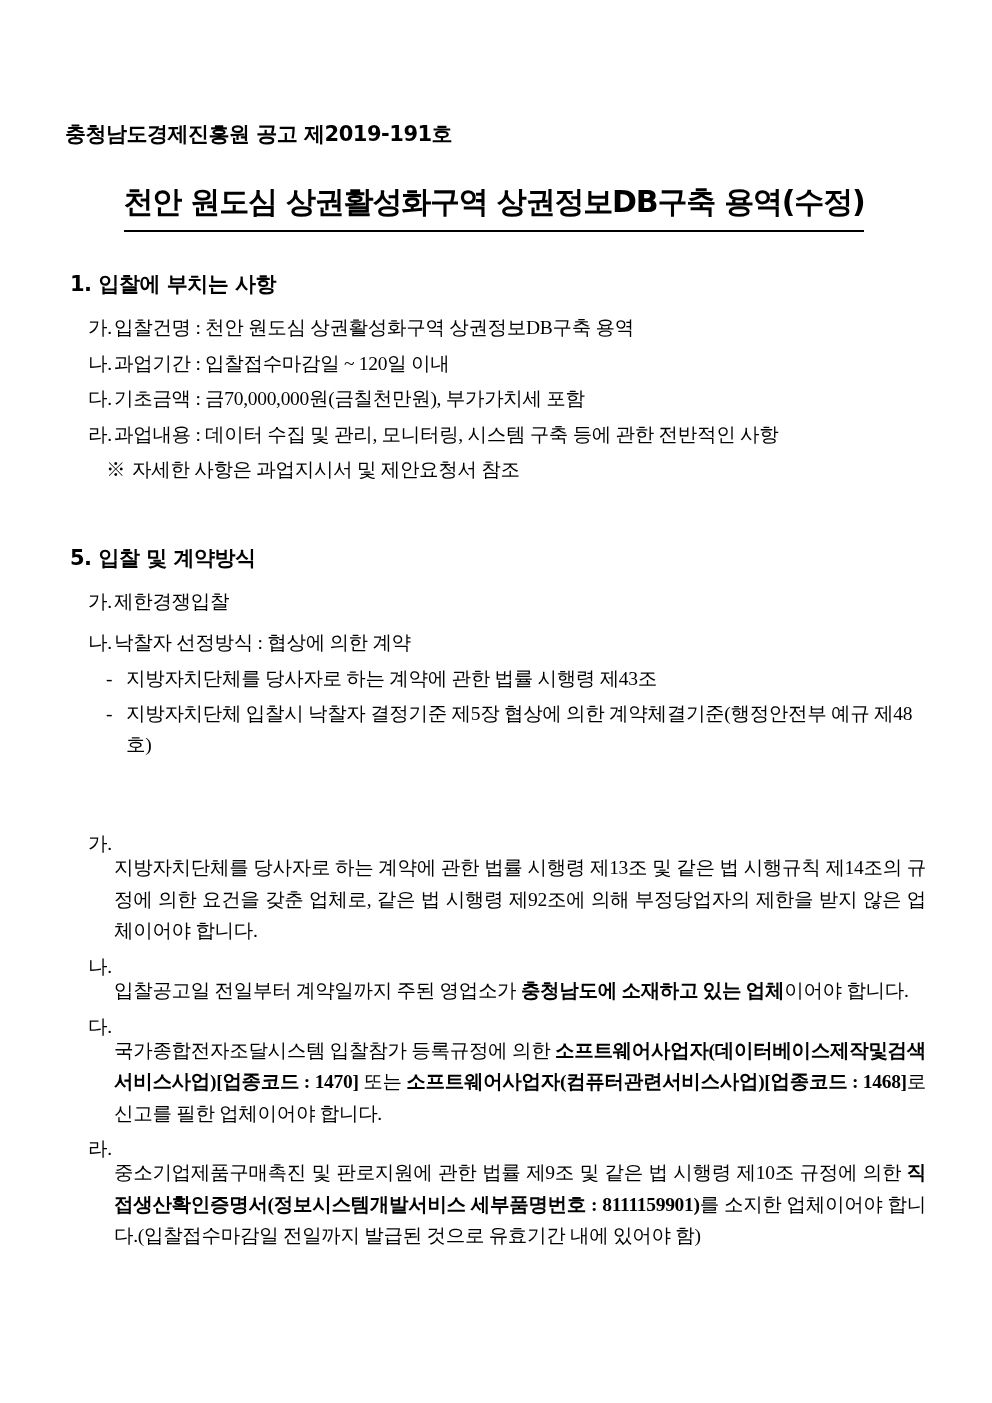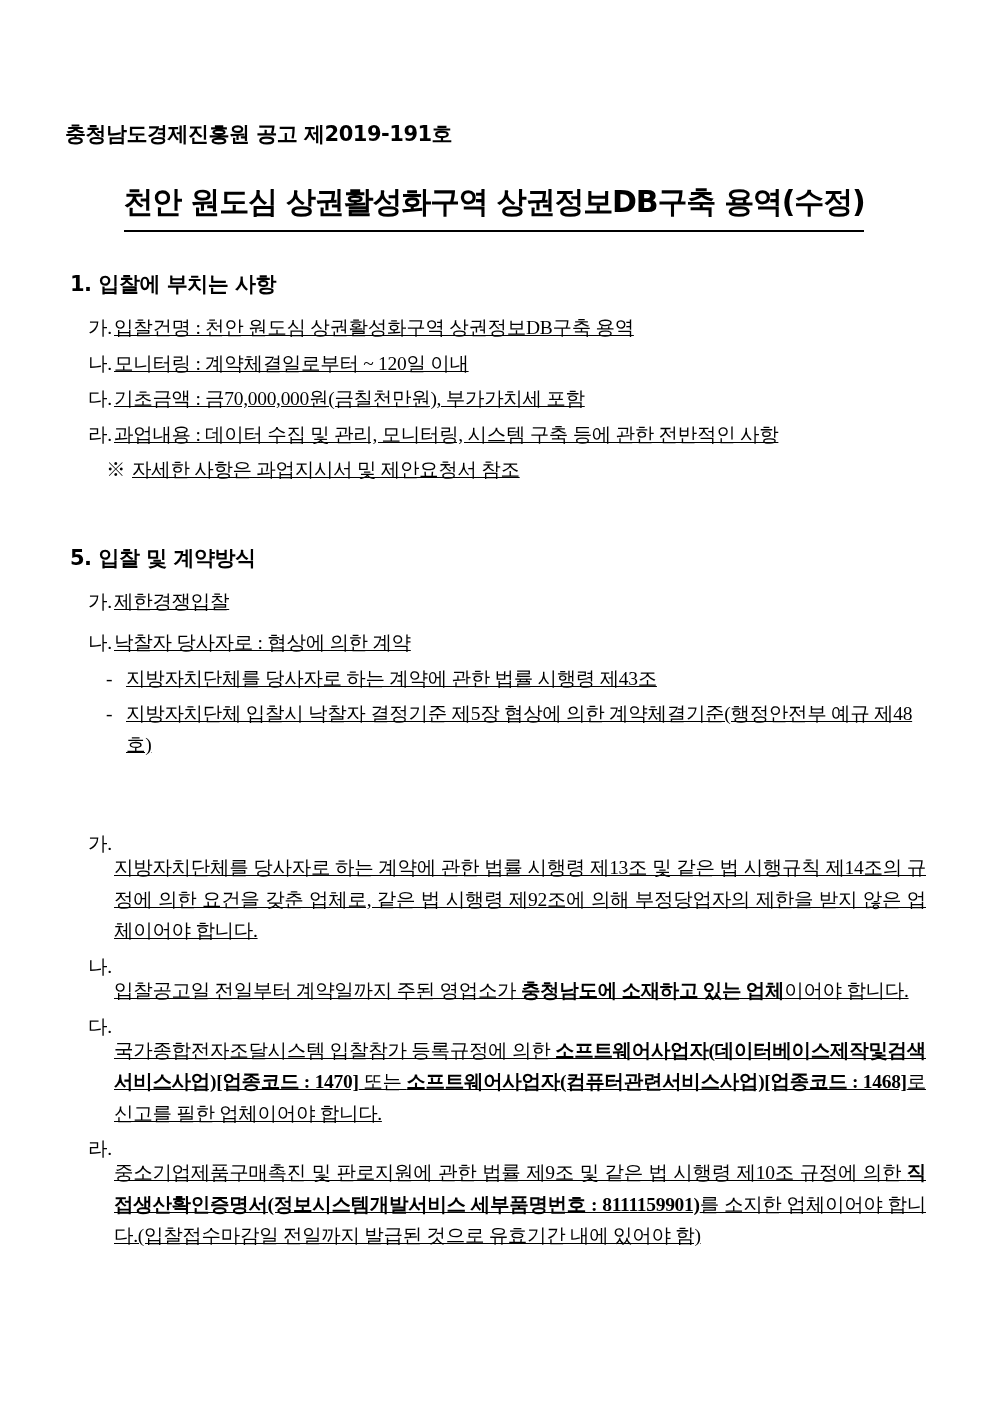--- a/index.html
+++ b/index.html
@@ -67,21 +67,20 @@
     letter-spacing: -0.3px;
     margin: 0 0 4px 0;
     padding-left: 26px;
   }
   .item .marker {
     flex: 0 0 auto;
     width: 26px;
   }
   .item .body {
     flex: 1 1 auto;
-    text-decoration: underline;
   }
   .item.justify .body {
     text-align: justify;
     text-justify: inter-word;
     margin-top: 24px;
   }
   .subitem {
     padding-left: 44px;
     font-size: 19.5px;
     line-height: 1.6;
@@ -108,21 +107,21 @@
 
   <div class="section section-gap-1">
     <div class="section-heading">1. 입찰에 부치는 사항</div>
 
     <div class="item">
       <span class="marker">가.</span>
       <span class="body">입찰건명 : 천안 원도심 상권활성화구역 상권정보DB구축 용역</span>
     </div>
     <div class="item">
       <span class="marker">나.</span>
-      <span class="body">모니터링 : 계약체결일로부터 ~ 120일 이내</span>
+      <span class="body">과업기간 : 입찰접수마감일 ~ 120일 이내</span>
     </div>
     <div class="item">
       <span class="marker">다.</span>
       <span class="body">기초금액 : 금70,000,000원(금칠천만원), 부가가치세 포함</span>
     </div>
     <div class="item">
       <span class="marker">라.</span>
       <span class="body">과업내용 : 데이터 수집 및 관리, 모니터링, 시스템 구축 등에 관한 전반적인 사항</span>
     </div>
     <div class="item note">
@@ -133,21 +132,21 @@
 
   <div class="section section-gap-2">
     <div class="section-heading">5. 입찰 및 계약방식</div>
 
     <div class="item wide-gap">
       <span class="marker">가.</span>
       <span class="body">제한경쟁입찰</span>
     </div>
     <div class="item">
       <span class="marker">나.</span>
-      <span class="body">낙찰자 당사자로 : 협상에 의한 계약</span>
+      <span class="body">낙찰자 선정방식 : 협상에 의한 계약</span>
     </div>
     <div class="item subitem">
       <span class="marker">-</span>
       <span class="body">지방자치단체를 당사자로 하는 계약에 관한 법률 시행령 제43조</span>
     </div>
     <div class="item subitem">
       <span class="marker">-</span>
       <span class="body">지방자치단체 입찰시 낙찰자 결정기준 제5장 협상에 의한 계약체결기준(행정안전부 예규 제48호)</span>
     </div>
   </div>

